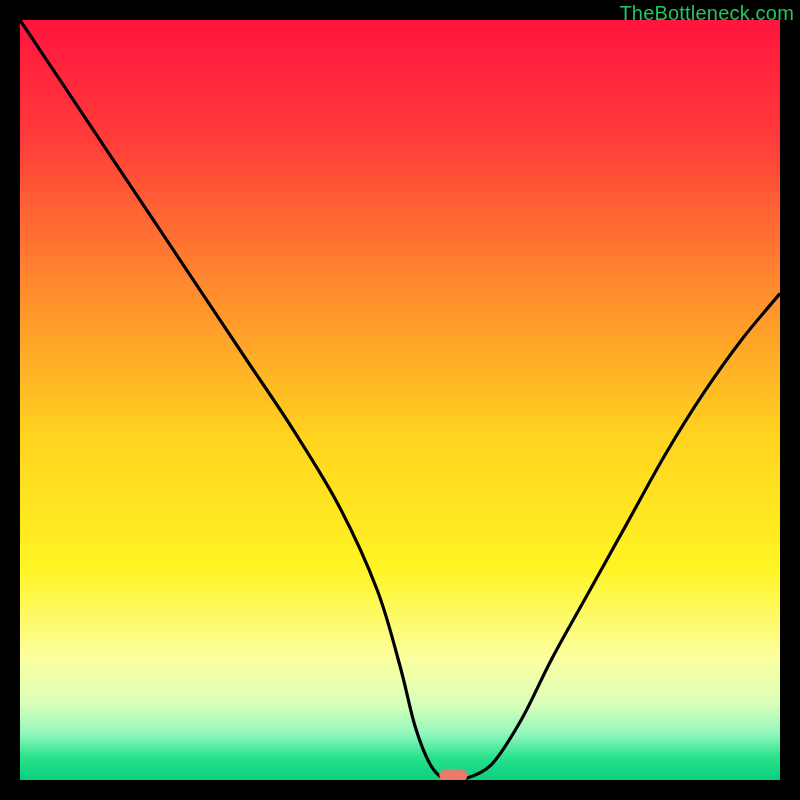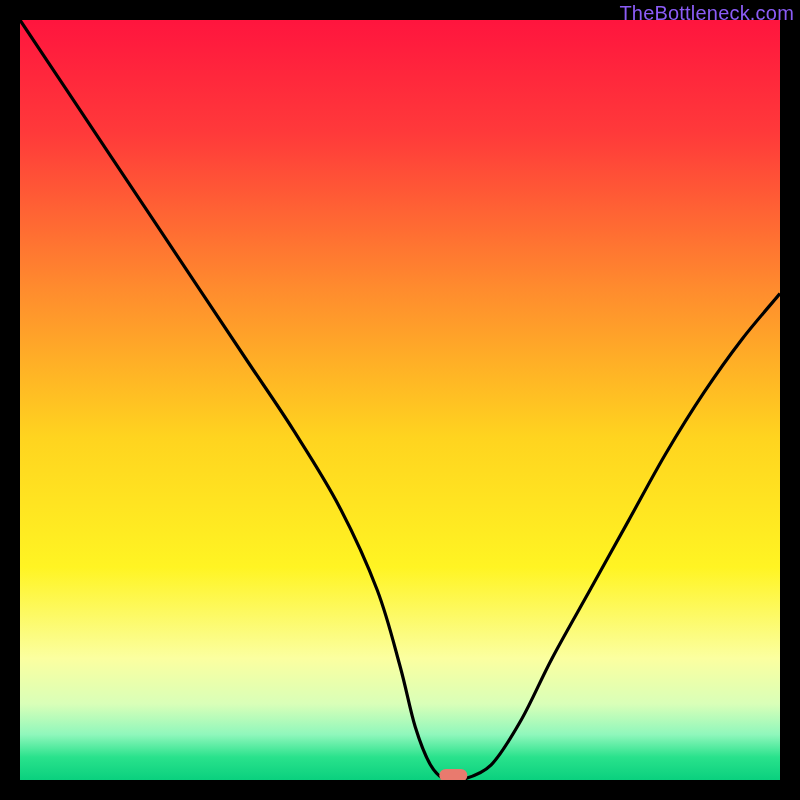--- a/index.html
+++ b/index.html
@@ -37,21 +37,21 @@
   }
   .marker {
     position: absolute;
     transform: translate(-50%, -50%);
     border-radius: 999px;
   }
   .watermark {
     position: absolute;
     top: 2px;
     right: 6px;
-    color: #8b5cf6;
+    color: #22c55e;
     font-size: 20px;
     font-weight: 500;
     letter-spacing: 0.2px;
     pointer-events: none;
     margin-left: 35px;
   }
 </style>
 </head>
 <body>
 

